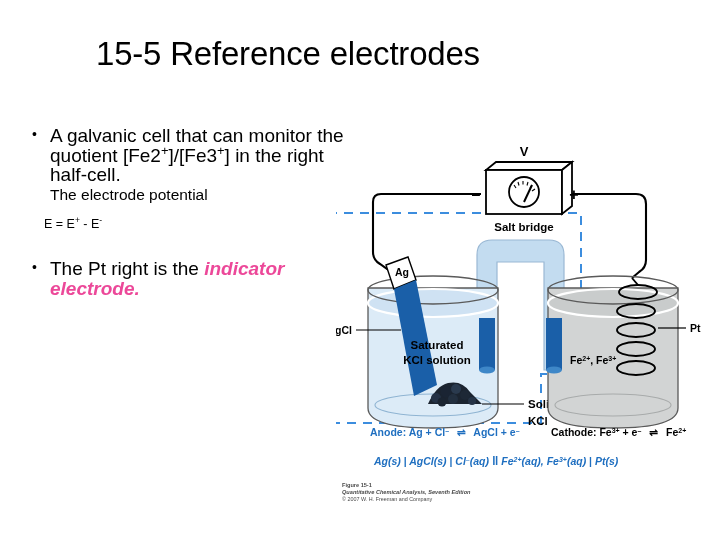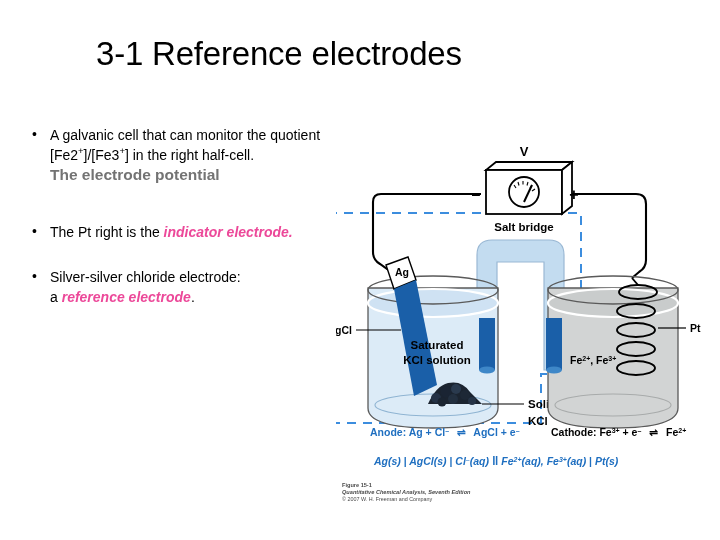--- a/index.html
+++ b/index.html
@@ -16,28 +16,28 @@
     position:absolute;left:96px;top:34px;width:560px;
     font-size:33px;line-height:40px;color:#000000;
     letter-spacing:-0.2px;font-weight:400;
   }
 
   
   .body-col{position:absolute;left:24px;top:126px;width:320px;}
 
   .bullet{
     position:relative;padding-left:26px;
-    font-size:14px;line-height:19.5px;color:#000;
+    font-size:19px;line-height:19.5px;color:#000;
   }
   .bullet::before{
     content:"\2022";position:absolute;left:8px;top:-1px;
     font-size:14px;line-height:19.5px;color:#000;
   }
   .plain-line{
-    font-size:15.5px;line-height:19.5px;color:#737373;padding-left:26px;font-weight:bold;
+    font-size:15.5px;line-height:19.5px;color:#000000;padding-left:26px;
   }
   .eqline{
     font-size:12.5px;line-height:17px;color:#000;padding-left:20px;
     white-space:nowrap;
   }
   sup{font-size:0.68em;vertical-align:super;line-height:0;}
   .red{color:#ec4899;font-weight:bold;font-style:italic;}
   .gap-b{height:26px;}
   .gap-c{height:12px;}
 
@@ -52,45 +52,44 @@
   }
   .cap1{font-size:5.6px;line-height:7.2px;font-weight:bold;}
   .cap2{font-size:5.6px;line-height:7.2px;font-weight:bold;font-style:italic;}
   .cap3{font-size:5.4px;line-height:7.2px;}
 </style>
 </head>
 <body>
 
 <div class="slide">
 
-  <div class="title">3-1 Reference electrodes</div>
+  <div class="title">15-5 Reference electrodes</div>
 
   <div class="body-col">
 
     <div class="bullet">
       A galvanic cell that can monitor the quotient [Fe2<sup>+</sup>]/[Fe3<sup>+</sup>] in the right half-cell.
     </div>
 
     <div class="plain-line">The electrode potential</div>
 
     <div class="gap-c"></div>
 
+    <div class="eqline">
+      E = E<sup>+</sup> - E<sup>-</sup>
+    </div>
 
     <div class="gap-b"></div>
 
     <div class="bullet">
       <span>The Pt right is the </span><span class="red">indicator electrode.</span>
     </div>
 
     <div class="gap-b"></div>
 
-    <div class="bullet">
-      <span>Silver-silver chloride electrode:</span><br>
-      <span>a </span><span class="red">reference electrode</span><span>.</span>
-    </div>
 
   </div>
 
   <div class="figure">
     <svg width="376" height="384" viewBox="0 0 376 384" xmlns="http://www.w3.org/2000/svg">
 
       <g>
         <path d="M -8 73 L 245 73 L 245 234 L 205 234 L 205 283 L -8 283" fill="none" stroke="#3c8dde" stroke-width="2" stroke-dasharray="9,7" stroke-linejoin="miter"></path>
       </g>
 

